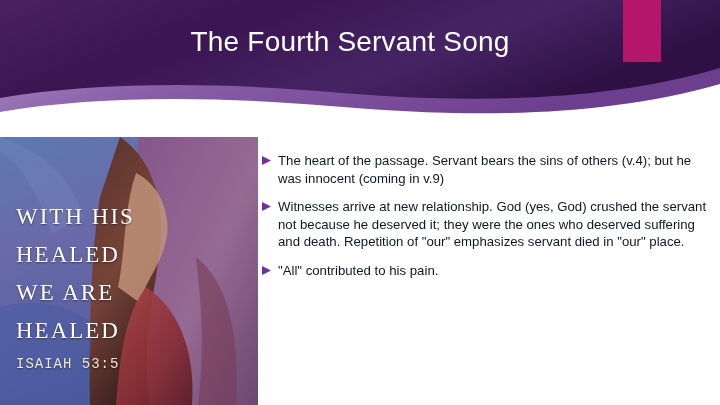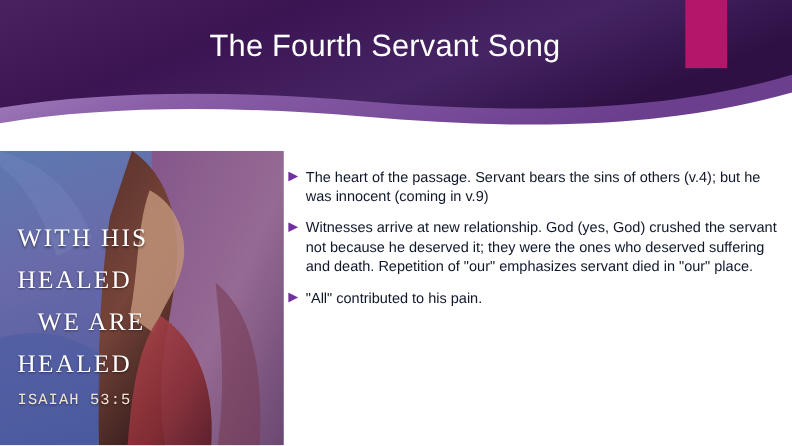--- a/index.html
+++ b/index.html
@@ -84,21 +84,21 @@
   }
   .art-word {
     position: absolute;
     font-size: 23px;
     letter-spacing: 2px;
     text-shadow: 0 1px 2px rgba(0,0,0,0.45);
     white-space: nowrap;
   }
   .aw1 { left: 16px; top: 67px; }
   .aw2 { left: 16px; top: 105px; }
-  .aw3 { left: 16px; top: 143px; margin-left: 18px; }
+  .aw3 { left: 16px; top: 143px; }
   .aw4 { left: 16px; top: 181px; }
   .aw5 { left: 16px; top: 219px; font-size: 14px; letter-spacing: 1px; color: #f3e6d0; font-family: Liberation Mono, monospace; }
 
   
   .content {
     position: absolute;
     left: 262px;
     top: 152px;
     width: 448px;
   }

